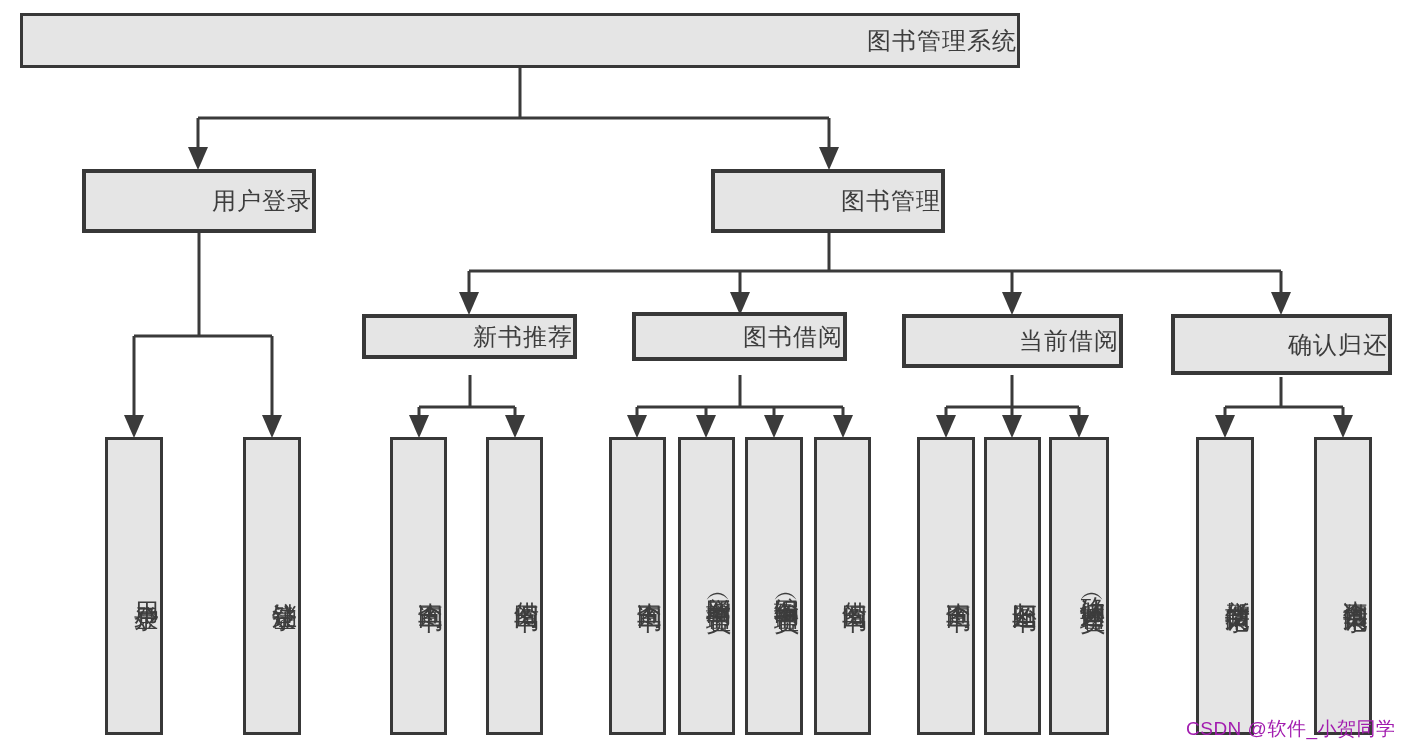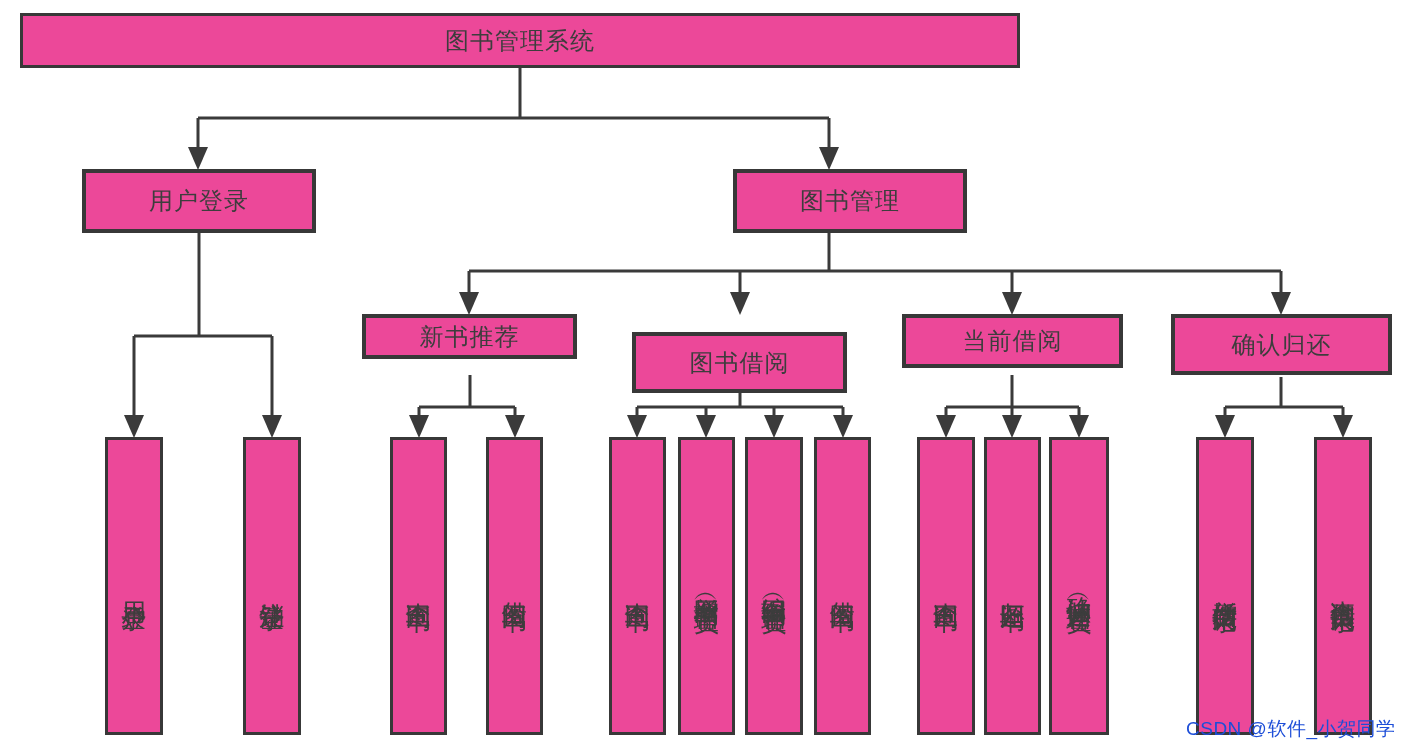--- a/index.html
+++ b/index.html
@@ -28,25 +28,25 @@
     stroke-width: 3;
     fill: none;
   }
   .connectors polygon {
     fill: #3a3a3a;
     stroke: none;
   }
   .node {
     position: absolute;
     box-sizing: border-box;
-    background: #ec4899;
+    background: #e5e5e5;
     border: 3px solid #383838;
     display: flex;
     align-items: center;
-    justify-content: center;
+    justify-content: flex-end;
   }
   .hbox {
     font-size: 24px;
     letter-spacing: 1px;
     white-space: nowrap;
   }
   .hbox.lv23 {
     border-width: 4px;
   }
   .vbox span {
@@ -55,21 +55,21 @@
     line-height: 1.05;
     letter-spacing: 2px;
   }
   .watermark {
     position: absolute;
     left: 1186px;
     top: 716px;
     width: 215px;
     font-size: 19px;
     letter-spacing: 0.5px;
-    color: #1d4ed8;
+    color: #a21caf;
     white-space: nowrap;
   }
 </style>
 </head>
 <body>
 
 <div class="canvas">
 
   <svg class="connectors" viewBox="0 0 1405 747" xmlns="http://www.w3.org/2000/svg" aria-hidden="true">
 
@@ -121,28 +121,28 @@
     </g>
   </svg>
 
   <div class="node hbox" style="left:20px; top:13px; width:1000px; height:55px;">
     <span>图书管理系统</span>
   </div>
 
   <div class="node hbox lv23" style="left:82px; top:169px; width:234px; height:64px;">
     <span>用户登录</span>
   </div>
-  <div class="node hbox lv23" style="left:733px; top:169px; width:234px; height:64px;">
+  <div class="node hbox lv23" style="left:711px; top:169px; width:234px; height:64px;">
     <span>图书管理</span>
   </div>
 
   <div class="node hbox lv23" style="left:362px; top:314px; width:215px; height:45px;">
     <span>新书推荐</span>
   </div>
-  <div class="node hbox lv23" style="left:632px; top:332px; width:215px; height:61px;">
+  <div class="node hbox lv23" style="left:632px; top:312px; width:215px; height:49px;">
     <span>图书借阅</span>
   </div>
   <div class="node hbox lv23" style="left:902px; top:314px; width:221px; height:54px;">
     <span>当前借阅</span>
   </div>
   <div class="node hbox lv23" style="left:1171px; top:314px; width:221px; height:61px;">
     <span>确认归还</span>
   </div>
 
   <div class="node vbox" style="left:105px; top:437px; width:58px; height:298px;">

